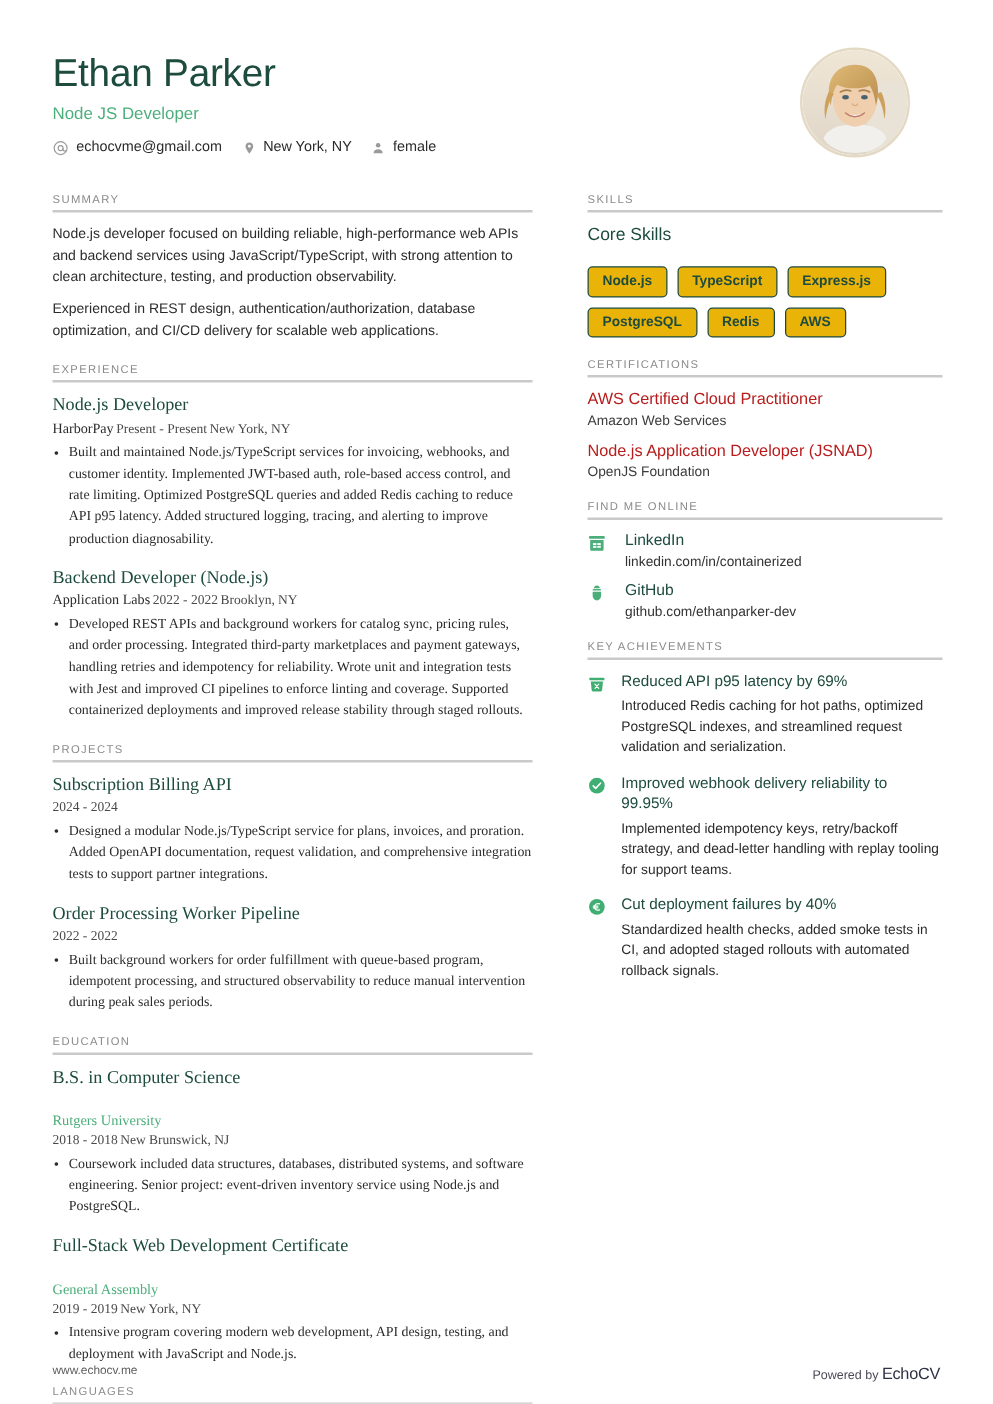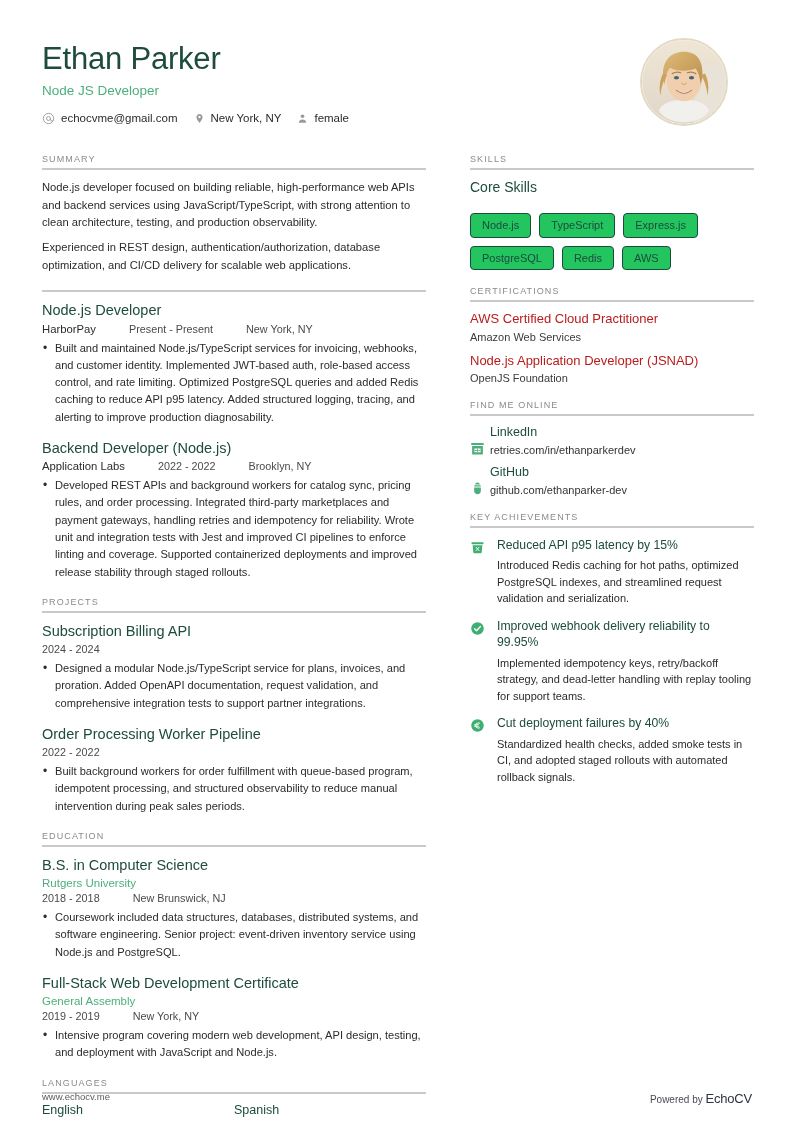--- a/index.html
+++ b/index.html
@@ -41,52 +41,52 @@
   .section { margin-bottom: 16px; }
   .section-label {
     font-size: 9px; letter-spacing: 1.1px; color: #8a8a8a;
     text-transform: uppercase; padding-bottom: 4px;
   }
   .section-rule { height: 2px; background: #c9c9c9; width: 100%; margin-bottom: 9px; }
 
   .para { font-size: 11.2px; line-height: 1.58; color: #2b2b2b; margin-bottom: 7px; }
 
   
-  .entry { margin-bottom: 13px; }
+  .entry { margin-bottom: 13px; font-family: Liberation Serif, serif; }
   .entry-title { font-size: 14.5px; color: #1d4b3e; font-weight: 400; line-height: 1.25; }
-  .entry-org-green { font-size: 11.5px; color: #4caf7b; margin-top: 3px; }
-  .entry-meta { display: flex; gap: 33px; align-items: baseline; margin-top: 3px; flex-wrap: wrap; }
+  .entry-org-green { font-size: 11.5px; color: #4caf7b; margin-top: 20px; }
+  .entry-meta { display: flex; gap: 2px; align-items: baseline; margin-top: 3px; flex-wrap: wrap; }
   .meta-org { font-size: 11.3px; color: #2b2b2b; }
   .meta-dates { font-size: 10.8px; color: #4a4a4a; }
   .meta-loc { font-size: 10.8px; color: #4a4a4a; }
   .bullets { list-style: none; margin-top: 5px; }
   .bullets li {
     position: relative; padding-left: 13px; font-size: 11.1px;
     line-height: 1.56; color: #2b2b2b; margin-bottom: 2px;
   }
   .bullets li::before {
     content: "•"; position: absolute; left: 1px; top: -1px; font-size: 12px; color: #2b2b2b;
   }
 
   
   .skills-group-title { font-size: 14px; color: #1d4b3e; margin-bottom: 18px; }
   .chips { display: flex; flex-wrap: wrap; gap: 8px; }
   .chip {
     border: 1px solid #1d4b3e; border-radius: 4px;
-    padding: 5px 11px; font-size: 11px; font-weight: normal; color: #1d4b3e;
-    background: #22c55e; line-height: 1.15;
+    padding: 5px 11px; font-size: 11px; font-weight: bold; color: #1d4b3e;
+    background: #eab308; line-height: 1.15;
   }
 
   
   .cert { margin-bottom: 10px; }
   .cert-name { font-size: 13px; color: #b91c1c; line-height: 1.25; }
   .cert-issuer { font-size: 11px; color: #3b3b3b; margin-top: 3px; }
 
   
-  .link-row { display: flex; gap: 4px; align-items: flex-end; margin-bottom: 9px; }
+  .link-row { display: flex; gap: 14px; align-items: flex-start; margin-bottom: 9px; }
   .link-icon { width: 16px; flex: none; padding-top: 2px; }
   .link-icon svg { display: block; }
   .link-name { font-size: 12.5px; color: #1d4b3e; line-height: 1.2; }
   .link-url { font-size: 11px; color: #333333; margin-top: 4px; }
 
   
   .ach { display: flex; gap: 11px; align-items: flex-start; margin-bottom: 11px; }
   .ach-icon { width: 16px; flex: none; padding-top: 3px; }
   .ach-icon svg { display: block; }
   .ach-title { font-size: 12.2px; color: #1d4b3e; line-height: 1.35; }
@@ -189,20 +189,21 @@
     <div class="col-left">
 
       <div class="section">
         <div class="section-label">SUMMARY</div>
         <div class="section-rule"></div>
         <p class="para">Node.js developer focused on building reliable, high-performance web APIs and backend services using JavaScript/TypeScript, with strong attention to clean architecture, testing, and production observability.</p>
         <p class="para">Experienced in REST design, authentication/authorization, database optimization, and CI/CD delivery for scalable web applications.</p>
       </div>
 
       <div class="section">
+        <div class="section-label">EXPERIENCE</div>
         <div class="section-rule"></div>
 
         <div class="entry">
           <div class="entry-title">Node.js Developer</div>
           <div class="entry-meta">
             <span class="meta-org">HarborPay</span>
             <span class="meta-dates">Present - Present</span>
             <span class="meta-loc">New York, NY</span>
           </div>
           <ul class="bullets">
@@ -335,21 +336,21 @@
             <svg width="15" height="15" viewBox="0 0 24 24" fill="#4caf7b">
               <rect x="2" y="3" width="20" height="3.4" rx="0.8"></rect>
               <path d="M3.4 8h17.2v12.6a1 1 0 0 1-1 1H4.4a1 1 0 0 1-1-1z"></path>
               <rect x="7" y="12" width="10" height="6" fill="#ffffff"></rect>
               <rect x="11.4" y="12" width="1.2" height="6" fill="#4caf7b"></rect>
               <rect x="7" y="14.6" width="10" height="1.2" fill="#4caf7b"></rect>
             </svg>
           </span>
           <div>
             <div class="link-name">LinkedIn</div>
-            <div class="link-url">retries.com/in/ethanparkerdev</div>
+            <div class="link-url">linkedin.com/in/containerized</div>
           </div>
         </div>
 
         <div class="link-row">
           <span class="link-icon">
             <svg width="15" height="15" viewBox="0 0 24 24" fill="#4caf7b">
               <path d="M12 2.2c-2 0-3.6 1.5-3.8 3.4h7.6C15.6 3.7 14 2.2 12 2.2z"></path>
               <rect x="6.6" y="6.6" width="10.8" height="2.1" rx="1"></rect>
               <path d="M6.6 10.2h10.8v5.3c0 3.2-2.4 5.8-5.4 5.8s-5.4-2.6-5.4-5.8z"></path>
             </svg>
@@ -367,21 +368,21 @@
 
         <div class="ach">
           <span class="ach-icon">
             <svg width="15" height="15" viewBox="0 0 24 24" fill="#3fae72">
               <rect x="2.4" y="3.6" width="19.2" height="3.2" rx="0.7"></rect>
               <path d="M4.2 8.4h15.6l-1.1 11.2a1.6 1.6 0 0 1-1.6 1.4H6.9a1.6 1.6 0 0 1-1.6-1.4z"></path>
               <path d="M9.6 11.6l4.8 5.4M14.4 11.6l-4.8 5.4" stroke="#ffffff" stroke-width="1.5" fill="none" stroke-linecap="round"></path>
             </svg>
           </span>
           <div>
-            <div class="ach-title">Reduced API p95 latency by 15%</div>
+            <div class="ach-title">Reduced API p95 latency by 69%</div>
             <div class="ach-desc">Introduced Redis caching for hot paths, optimized PostgreSQL indexes, and streamlined request validation and serialization.</div>
           </div>
         </div>
 
         <div class="ach">
           <span class="ach-icon">
             <svg width="15" height="15" viewBox="0 0 24 24">
               <circle cx="12" cy="12" r="10" fill="#3fae72"></circle>
               <path d="M7.3 12.4l3.1 3.1 6.3-6.6" stroke="#ffffff" stroke-width="2.1" fill="none" stroke-linecap="round" stroke-linejoin="round"></path>
             </svg>

